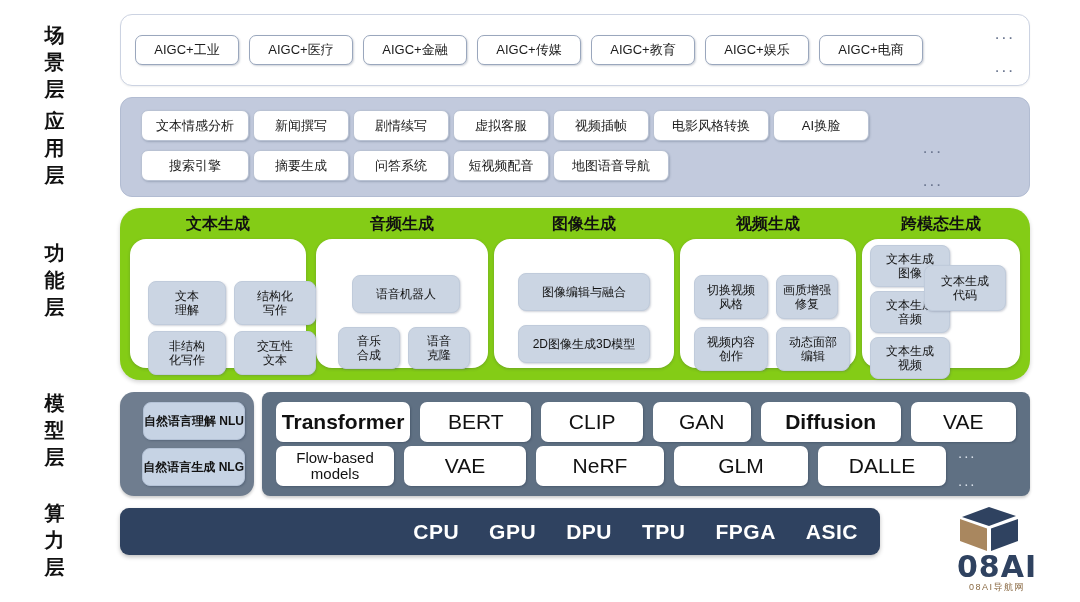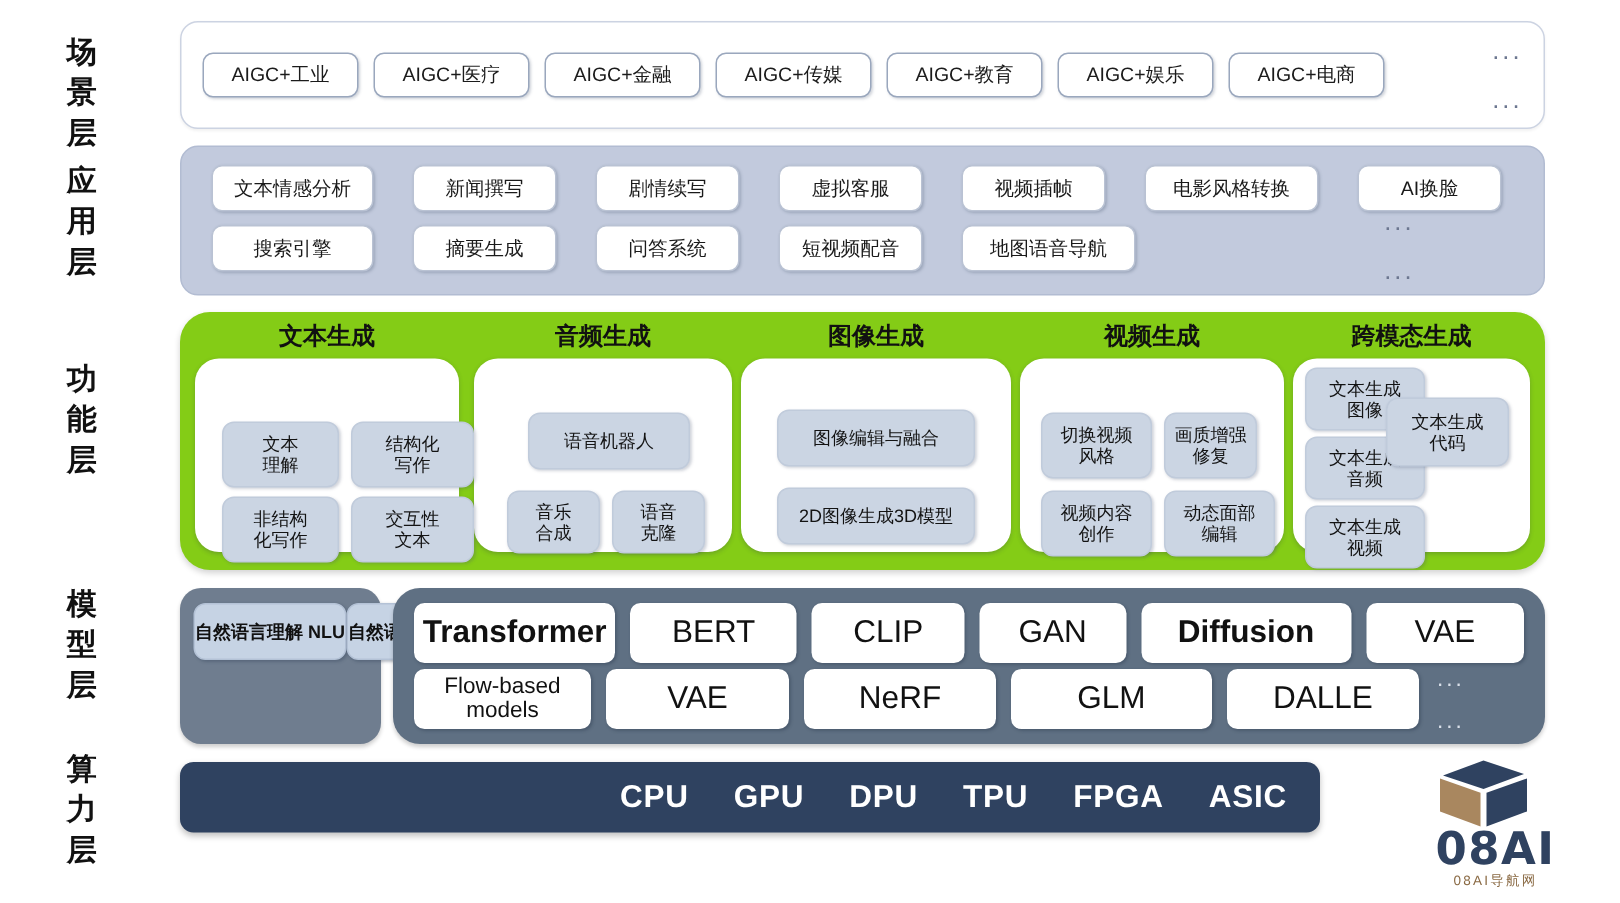--- a/index.html
+++ b/index.html
@@ -70,21 +70,21 @@
   .app-box{
     left:120px;top:97px;width:910px;height:100px;
     background:#c2cadd;
     border:1px solid #b2bcd2;
     border-radius:12px;
   }
   .app-grid{
     position:absolute;left:20px;top:12px;
     display:flex;flex-direction:column;gap:9px;
   }
-  .app-line{display:flex;align-items:flex-end;gap:26px;}
+  .app-line{display:flex;align-items:flex-end;gap:4px;}
   .chip-white{
     box-sizing:border-box;
     height:31px;
     padding:0 12px;
     min-width:90px;
     display:flex;align-items:center;justify-content:center;
     background:#ffffff;
     border:1px solid #b9c2d3;
     border-radius:7px;
     font-size:13px;
@@ -132,26 +132,26 @@
   }
 
   
   .model-left{
     left:120px;top:392px;width:134px;height:104px;
     background:#6f7d8f;border-radius:14px;
     box-shadow:0 2px 3px rgba(0,0,0,.2);
   }
   .model-right{
     left:262px;top:392px;width:768px;height:104px;
-    background:#5f7083;border-radius:18px;
+    background:#5f7083;border-radius:8px;
     box-shadow:0 2px 3px rgba(0,0,0,.2);
   }
   .nlu-wrap{
     position:absolute;left:9px;top:10px;right:9px;bottom:10px;
-    display:flex;flex-direction:row;justify-content:space-between;
+    display:flex;flex-direction:column;justify-content:space-between;align-items:flex-end;
   }
   .chip-nl{
     box-sizing:border-box;
     height:38px;
     background:#c6d3e4;
     border:1px solid #b4c2d6;
     border-radius:8px;
     display:flex;align-items:center;justify-content:center;
     font-size:12px;font-weight:700;color:#111;
     white-space:nowrap;

